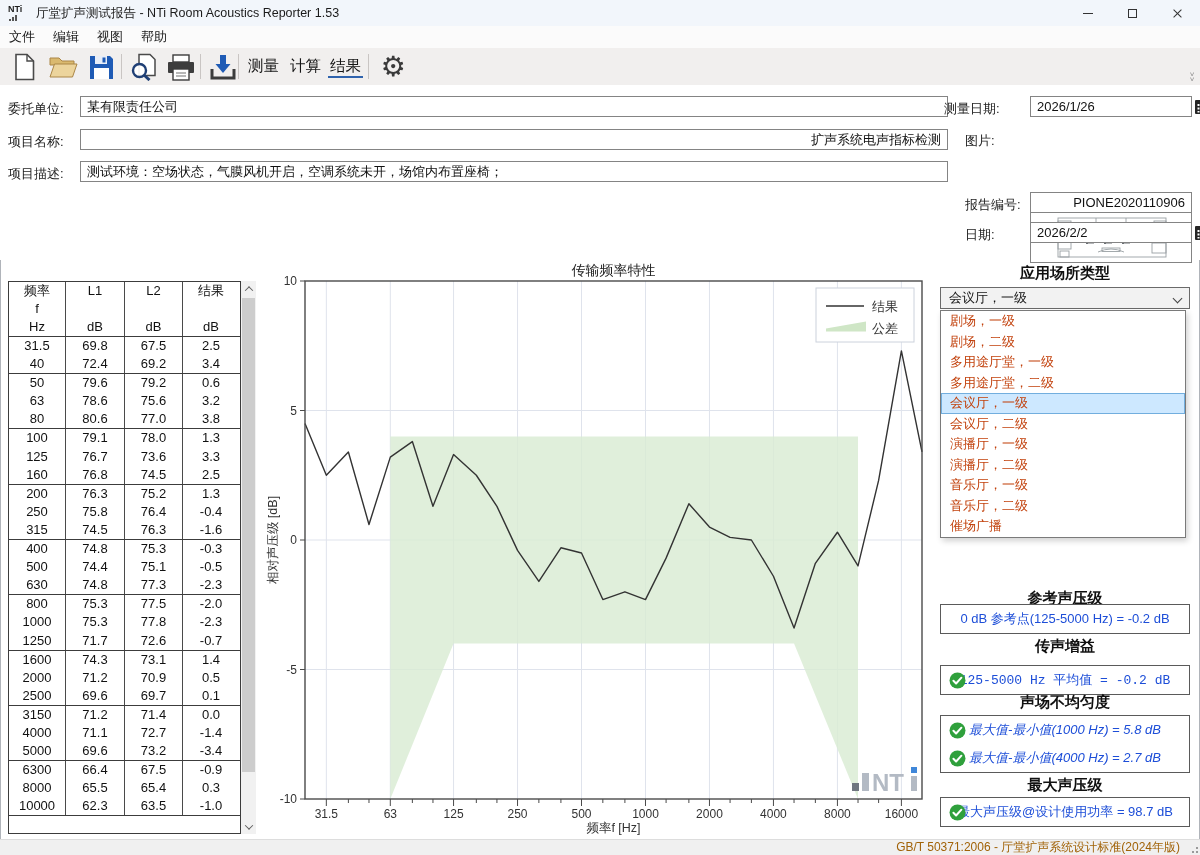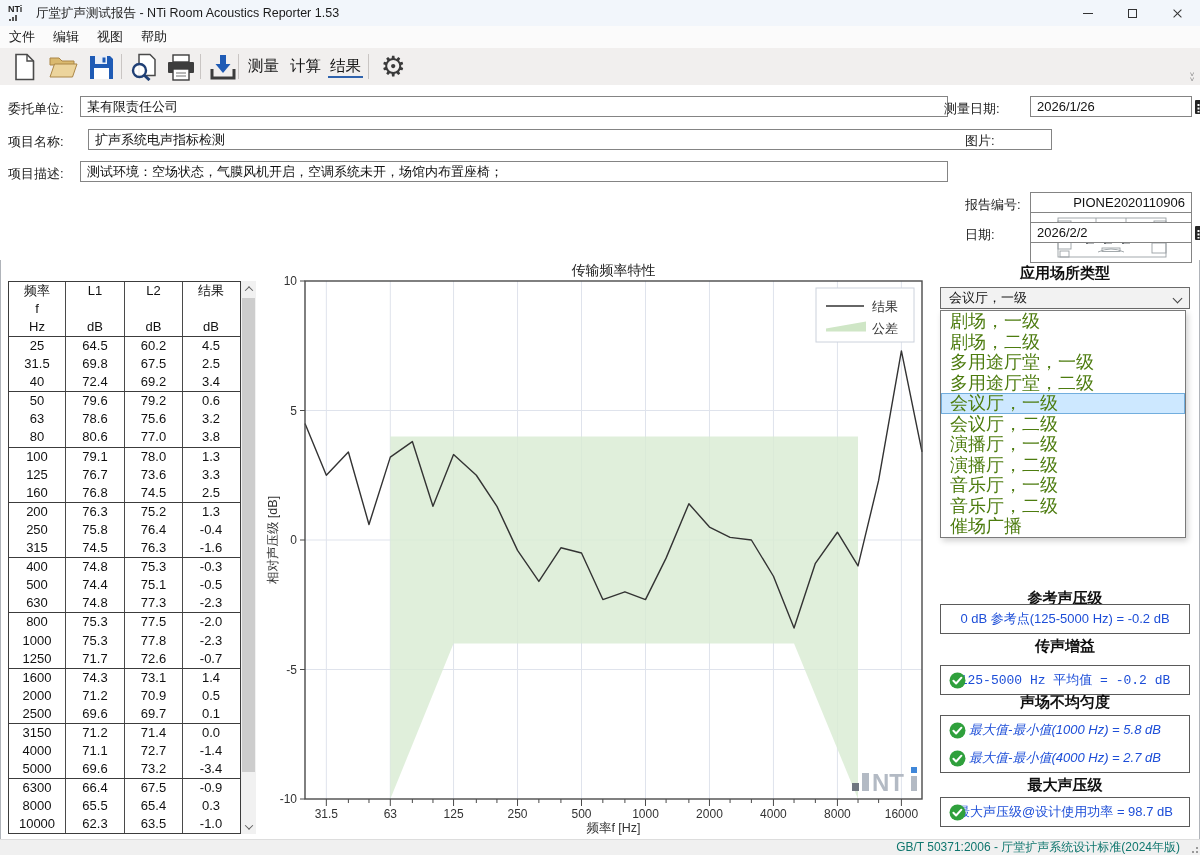--- a/index.html
+++ b/index.html
@@ -67,30 +67,30 @@
   
   .chartbox{position:absolute;left:262px;top:262px;width:668px;height:578px;background:#fff;}
   
   .rpanel{position:absolute;left:938px;top:262px;width:254px;height:575px;}
   .rp-title{position:absolute;left:0;width:100%;text-align:center;font-size:15px;font-weight:600;color:#101010;}
   .combo{position:absolute;left:2px;top:25px;width:250px;height:22px;border:1px solid #6a6a6a;background:#f2f2f2;
          display:flex;align-items:center;font-size:13px;color:#141414;padding:0 8px;}
   .combo .chev{position:absolute;right:8px;top:7px;width:7px;height:7px;border-left:1px solid #444;border-bottom:1px solid #444;transform:rotate(-45deg);}
   .vlist{position:absolute;left:2px;top:48px;width:246px;background:#fff;border:1px solid #7a7a7a;
          box-shadow:2px 3px 6px rgba(0,0,0,.18);z-index:5;}
-  .opt{height:20.5px;line-height:20.5px;font-size:18px;color:#4d7c0f;padding-left:9px;}
+  .opt{height:20.5px;line-height:20.5px;font-size:13px;color:#c2410c;padding-left:9px;}
   .opt.sel{background:#cde8ff;box-shadow:inset 0 0 0 1px #72aede;}
   .res-title{position:absolute;left:2px;width:250px;text-align:center;font-size:15px;font-weight:600;color:#101010;}
   .res-box{position:absolute;left:2px;width:250px;border:1px solid #5a5a5a;background:#fff;}
   .res-row{position:relative;height:28px;display:flex;align-items:center;}
   .res-row .chk{position:absolute;left:8px;top:5.5px;}
   .res-text{flex:1;text-align:center;font-size:13px;color:#1d4ed8;}
   
   .statusbar{position:absolute;left:0;top:839px;width:100%;height:16px;background:#f0f0f0;border-top:1px solid #dddddd;
-             display:flex;align-items:center;justify-content:flex-end;font-size:12px;color:#0f766e;padding-right:20px;}
+             display:flex;align-items:center;justify-content:flex-end;font-size:12px;color:#a16207;padding-right:20px;}
   .grip{position:absolute;right:2px;bottom:2px;width:10px;height:10px;}
   .grip i{position:absolute;width:2px;height:2px;background:#9a9a9a;}
 </style>
 </head>
 <body>
 
 <div id="app">
 
   <div class="titlebar">
     <div class="appicon">
@@ -176,21 +176,21 @@
     <div class="tbtn" style="left:376px">
       <span class="gear">⚙</span>
     </div>
     <div class="tb-overflow">˅<br>˅</div>
   </div>
 
   <div class="form-area">
     <span class="flabel" style="left:8px;top:15px">委托单位:</span>
     <input class="ftext" style="left: 80px; top: 11px; width: 868px;" value="某有限责任公司">
     <span class="flabel" style="left:8px;top:48px">项目名称:</span>
-    <input class="ftext" style="left: 88px; top: 44px; width: 964px;" value="扩声系统电声指标检测">
+    <input class="ftext" style="left: 80px; top: 44px; width: 868px; text-align: right;" value="扩声系统电声指标检测">
     <span class="flabel" style="left:8px;top:80px">项目描述:</span>
     <input class="ftext" style="left: 80px; top: 76px; width: 868px;" value="测试环境：空场状态，气膜风机开启，空调系统未开，场馆内布置座椅；">
 
     <span class="flabel" style="left:944px;top:15px">测量日期:</span>
     <div class="datewrap" style="left:1030px;top:11px">
       <input class="ftext" value="2026/1/26" style="">
       <span class="calbtn">
         <svg width="16" height="14" viewBox="0 0 16 14">
           <rect x="0" y="0" width="16" height="14" rx="1" fill="#262626"></rect>
           <g fill="#ffffff">
@@ -303,26 +303,20 @@
           <span></span>
           <span>dB</span>
         </div>
         <div class="t-hcol c3">
           <span>结果</span>
           <span></span>
           <span>dB</span>
         </div>
       </div>
     <div id="t-body">
-        <div class="t-row">
-          <span class="t-cell c0">25</span>
-          <span class="t-cell c1">64.5</span>
-          <span class="t-cell c2">60.2</span>
-          <span class="t-cell c3">4.5</span>
-        </div>
         <div class="t-row">
           <span class="t-cell c0">31.5</span>
           <span class="t-cell c1">69.8</span>
           <span class="t-cell c2">67.5</span>
           <span class="t-cell c3">2.5</span>
         </div>
         <div class="t-row gend">
           <span class="t-cell c0">40</span>
           <span class="t-cell c1">72.4</span>
           <span class="t-cell c2">69.2</span>

